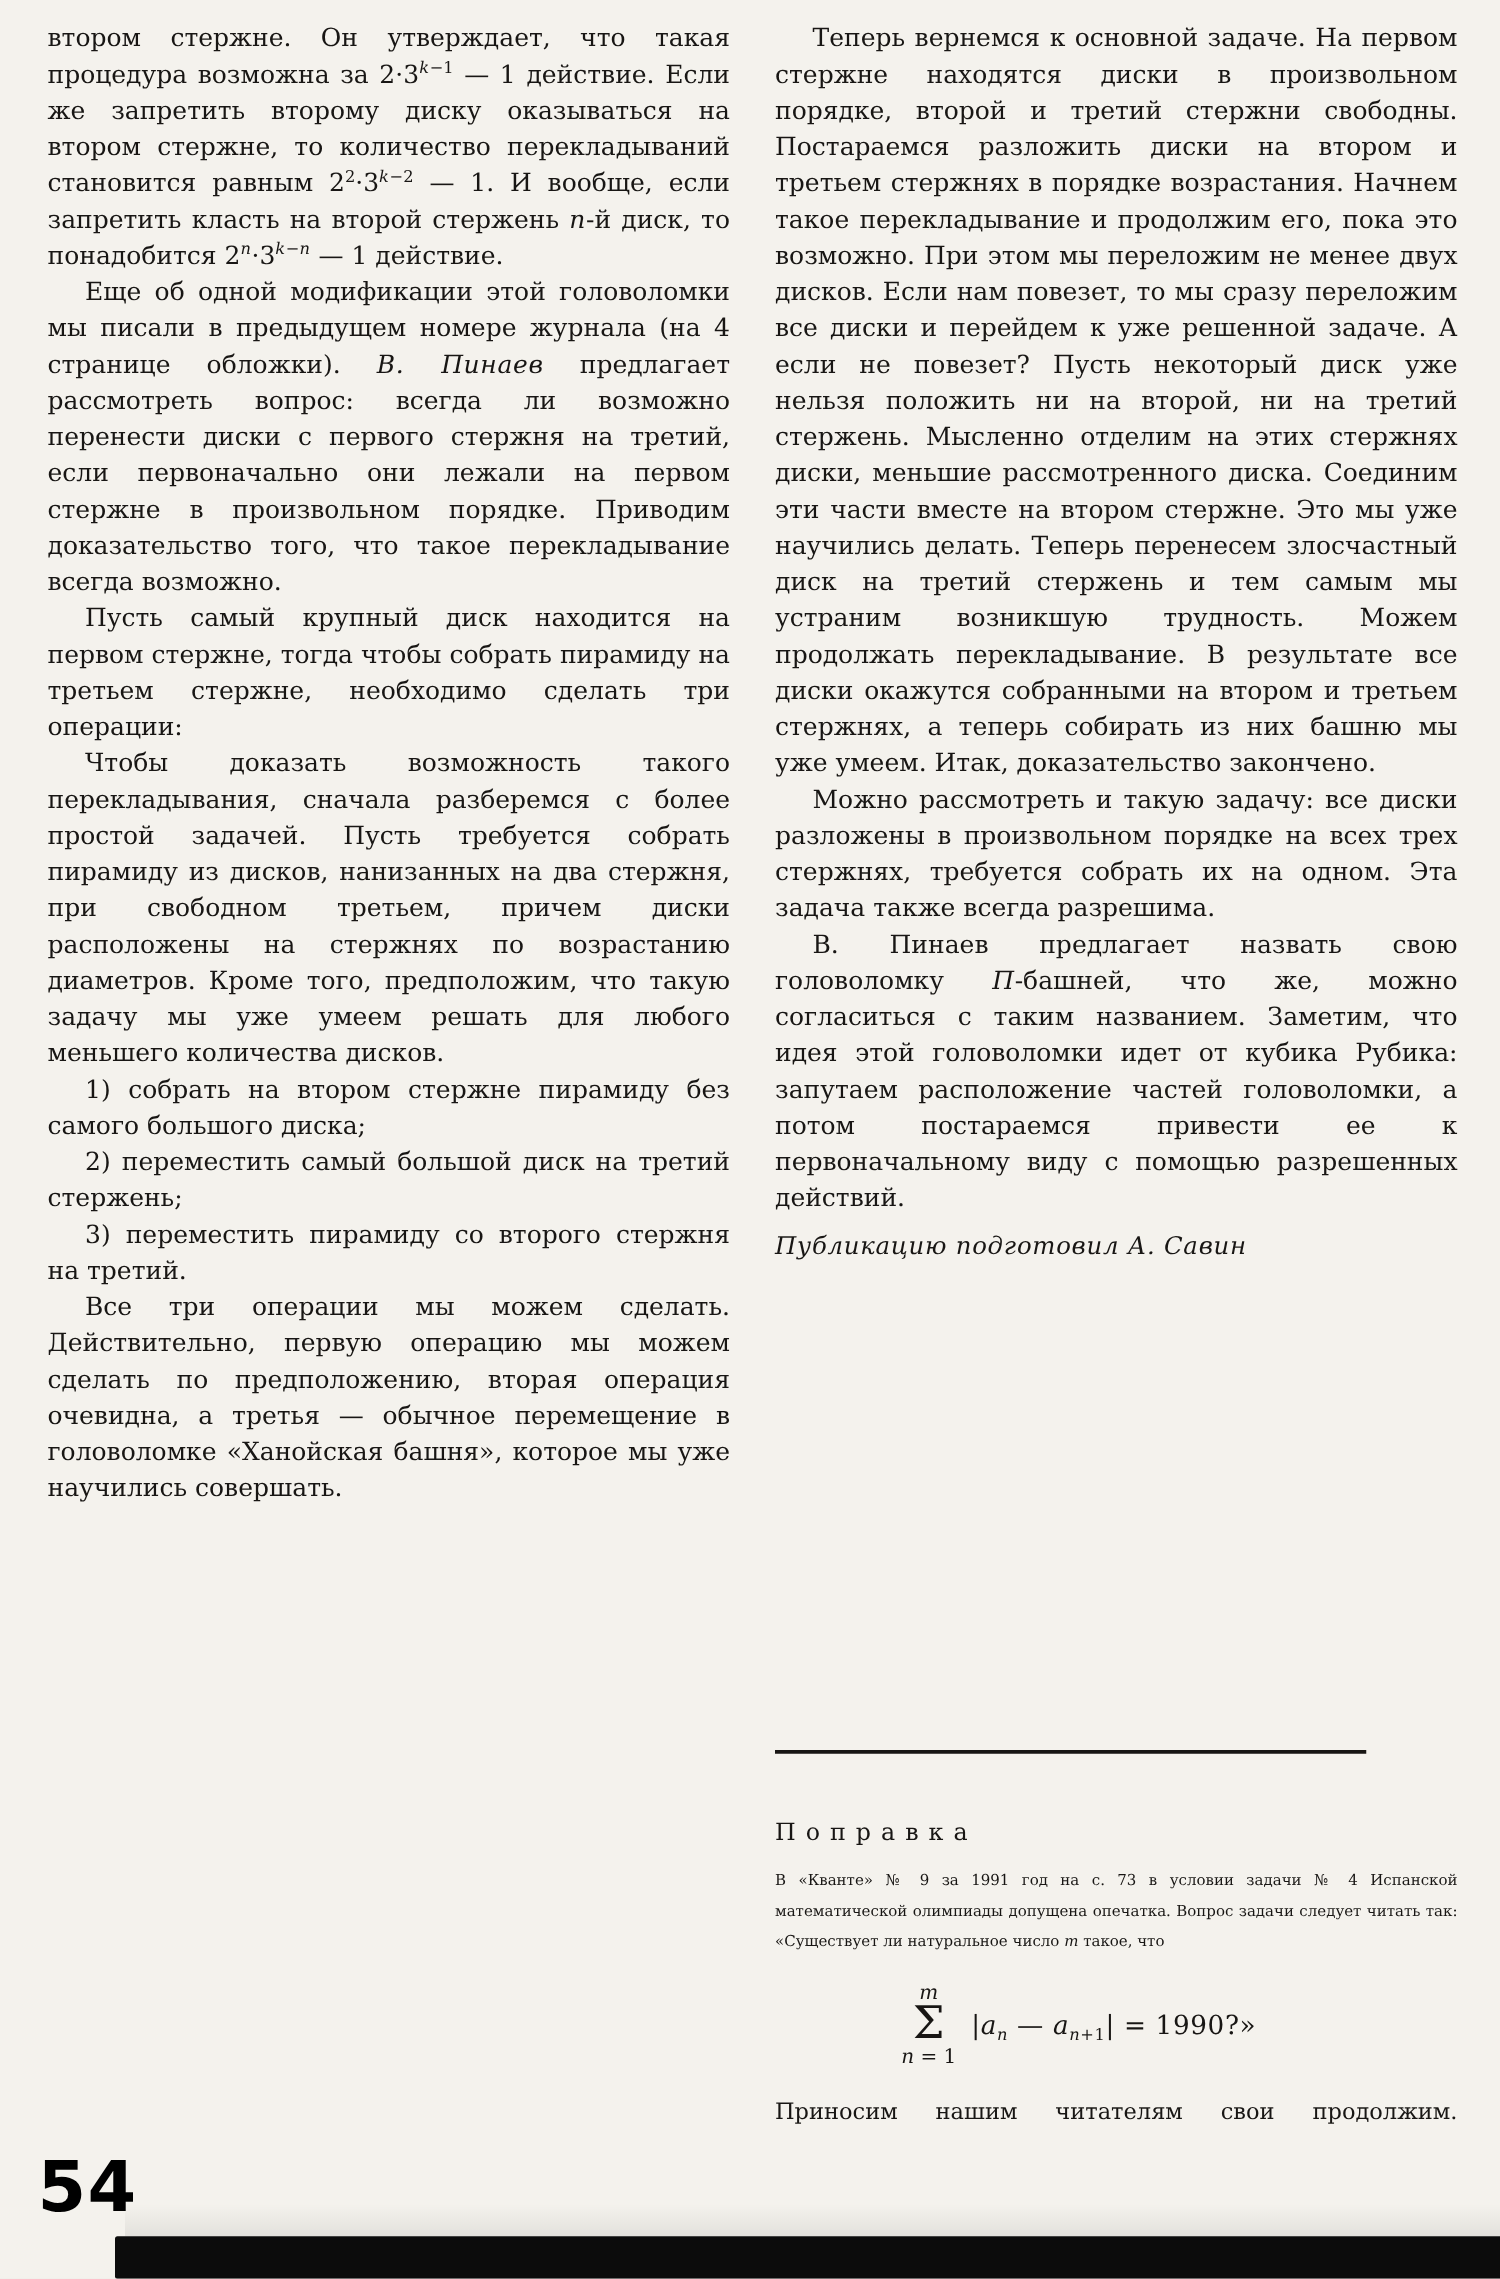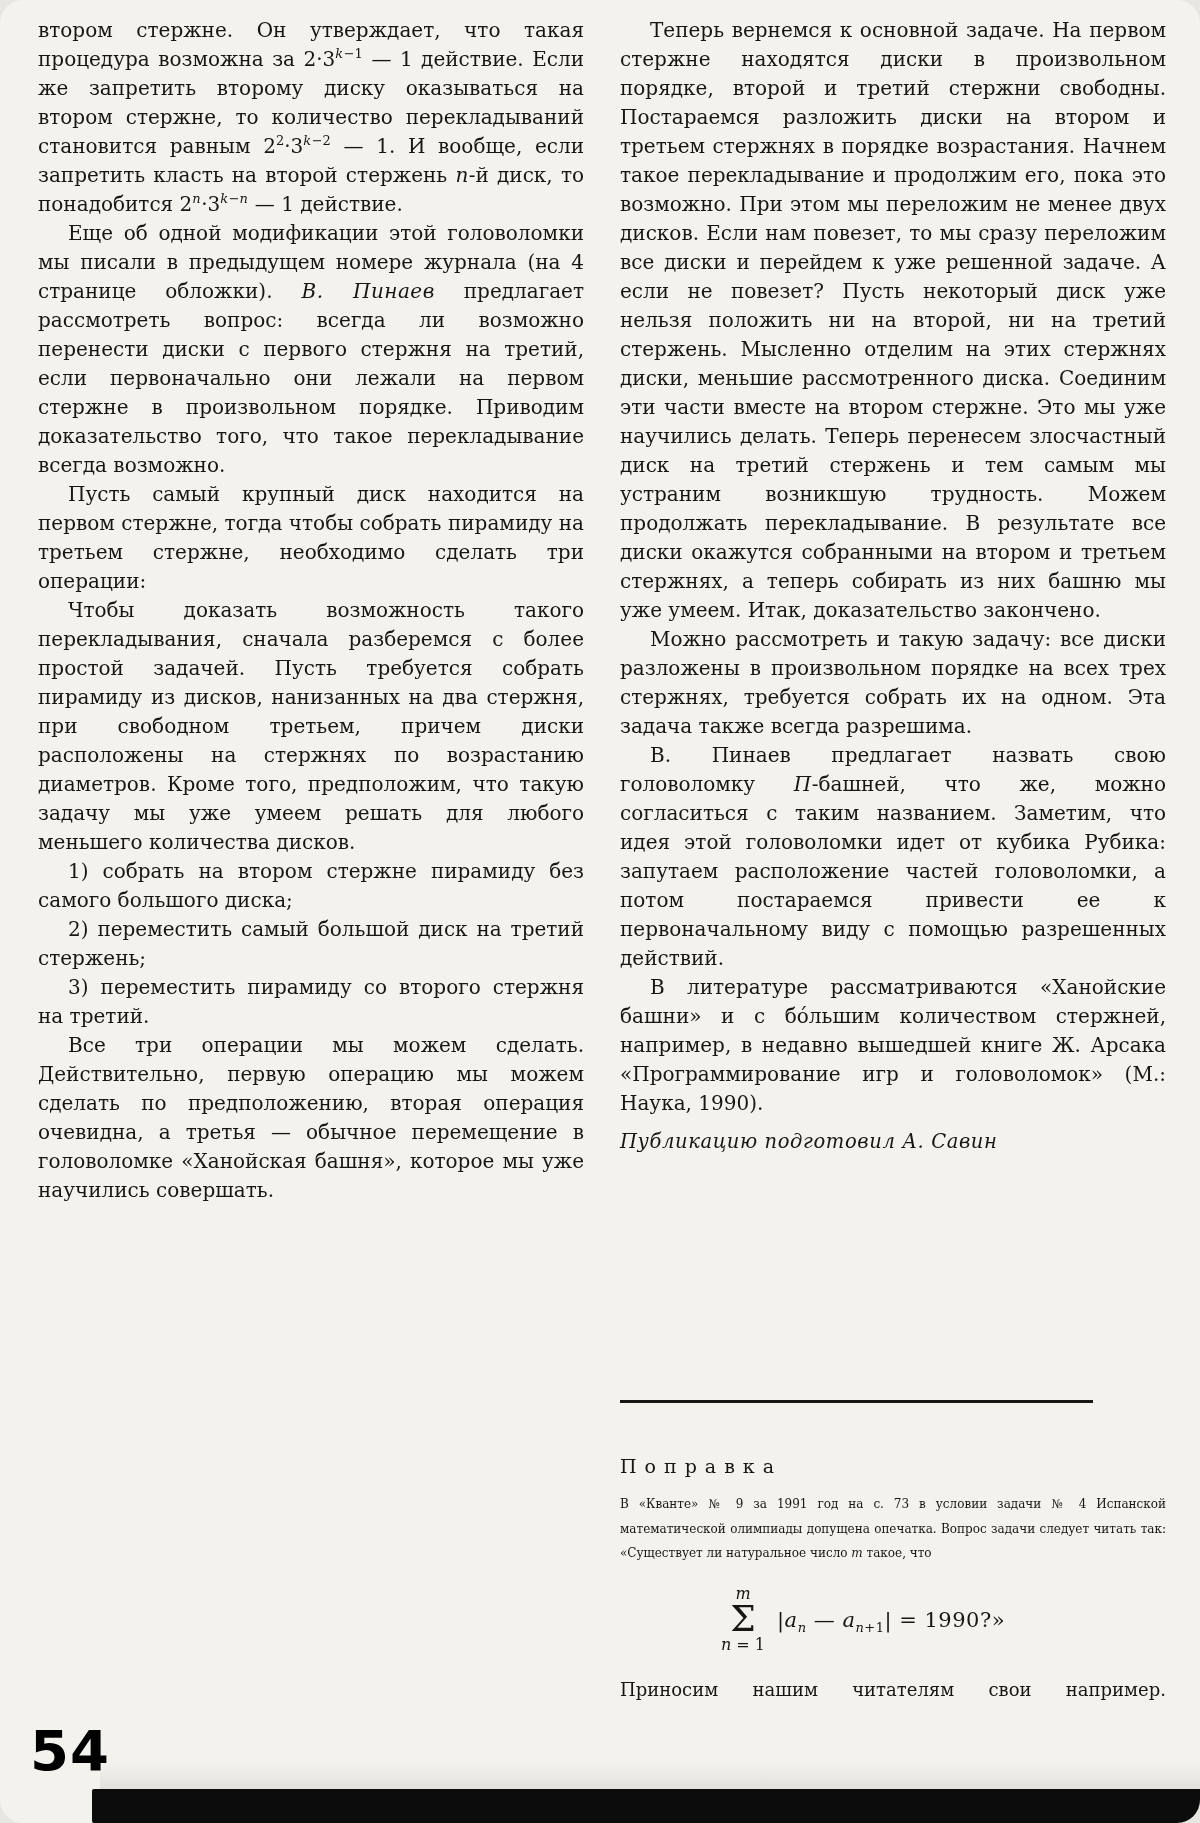--- a/index.html
+++ b/index.html
@@ -4,21 +4,20 @@
 <style>
   :root { --ink:#181614; --paper:#f4f2ed; }
   html,body { margin:0; padding:0; }
   body { background:#e8e6e1; }
   .page {
     position:relative; width:1200px; height:1823px;
     background:var(--paper);
     overflow:hidden;
     font-family:"DejaVu Serif", serif;
     color:var(--ink);
-    border-radius:23px;
   }
   .col {
     position:absolute; top:16px; width:546px;
     font-size:20px; line-height:29px;
     text-align:justify;
   }
   .col-left  { left:38px;  }
   .col-right { left:620px; }
   .para { margin:0; }
   .para.ind { text-indent:30px; }
@@ -82,38 +81,37 @@
       <p class="para ind">2) переместить самый большой диск на третий стержень;</p>
       <p class="para ind">3) переместить пирамиду со второго стержня на третий.</p>
       <p class="para ind">Все три операции мы можем сделать. Действительно, первую операцию мы можем сделать по предположению, вторая операция очевидна, а третья — обычное перемещение в головоломке «Ханойская башня», которое мы уже научились совершать.</p>
     </div>
 
   <div class="col col-right">
     <div>
         <p class="para ind">Теперь вернемся к основной задаче. На первом стержне находятся диски в произвольном порядке, второй и третий стержни свободны. Постараемся разложить диски на втором и третьем стержнях в порядке возрастания. Начнем такое перекладывание и продолжим его, пока это возможно. При этом мы переложим не менее двух дисков. Если нам повезет, то мы сразу переложим все диски и перейдем к уже решенной задаче. А если не повезет? Пусть некоторый диск уже нельзя положить ни на второй, ни на третий стержень. Мысленно отделим на этих стержнях диски, меньшие рассмотренного диска. Соединим эти части вместе на втором стержне. Это мы уже научились делать. Теперь перенесем злосчастный диск на третий стержень и тем самым мы устраним возникшую трудность. Можем продолжать перекладывание. В результате все диски окажутся собранными на втором и третьем стержнях, а теперь собирать из них башню мы уже умеем. Итак, доказательство закончено.</p>
         <p class="para ind">Можно рассмотреть и такую задачу: все диски разложены в произвольном порядке на всех трех стержнях, требуется собрать их на одном. Эта задача также всегда разрешима.</p>
         <p class="para ind">В. Пинаев предлагает назвать свою головоломку <i>П</i>-башней, что же, можно согласиться с таким названием. Заметим, что идея этой головоломки идет от кубика Рубика: запутаем расположение частей головоломки, а потом постараемся привести ее к первоначальному виду с помощью разрешенных действий.</p>
-        <p class="para ind">В литературе рассматриваются «Ханойские башни» и с бо́льшим количеством стержней, например, в недавно вышедшей книге Ж. Арсака «Программирование игр и головоломок» (М.: Наука, 1990).</p>
       </div>
     <div class="signature">Публикацию подготовил А. Савин</div>
   </div>
 
   <div class="correction">
     <div class="correction-rule"></div>
     <div class="correction-title">Поправка</div>
     <div class="correction-body">В «Кванте» № 9 за 1991 год на с. 73 в условии задачи № 4 Испанской математической олимпиады допущена опечатка. Вопрос задачи следует читать так: «Существует ли натуральное число <i>m</i> такое, что</div>
     <div class="formula">
       <div class="sigma-wrap">
         <div class="sig-top"><i>m</i></div>
         <div class="sig">Σ</div>
         <div class="sig-bot"><i>n</i> = 1</div>
       </div>
       <div class="expr">|<i>a</i><sub><i>n</i></sub> — <i>a</i><sub><i>n</i>+1</sub>| = 1990?»</div>
     </div>
-    <div class="apology">Приносим нашим читателям свои например.</div>
+    <div class="apology">Приносим нашим читателям свои продолжим.</div>
   </div>
 
   <div class="page-number">54</div>
 
   <div class="scan-shadow"></div>
   <div class="scan-edge-bar"></div>
 
 </div>
 
 </body></html>

